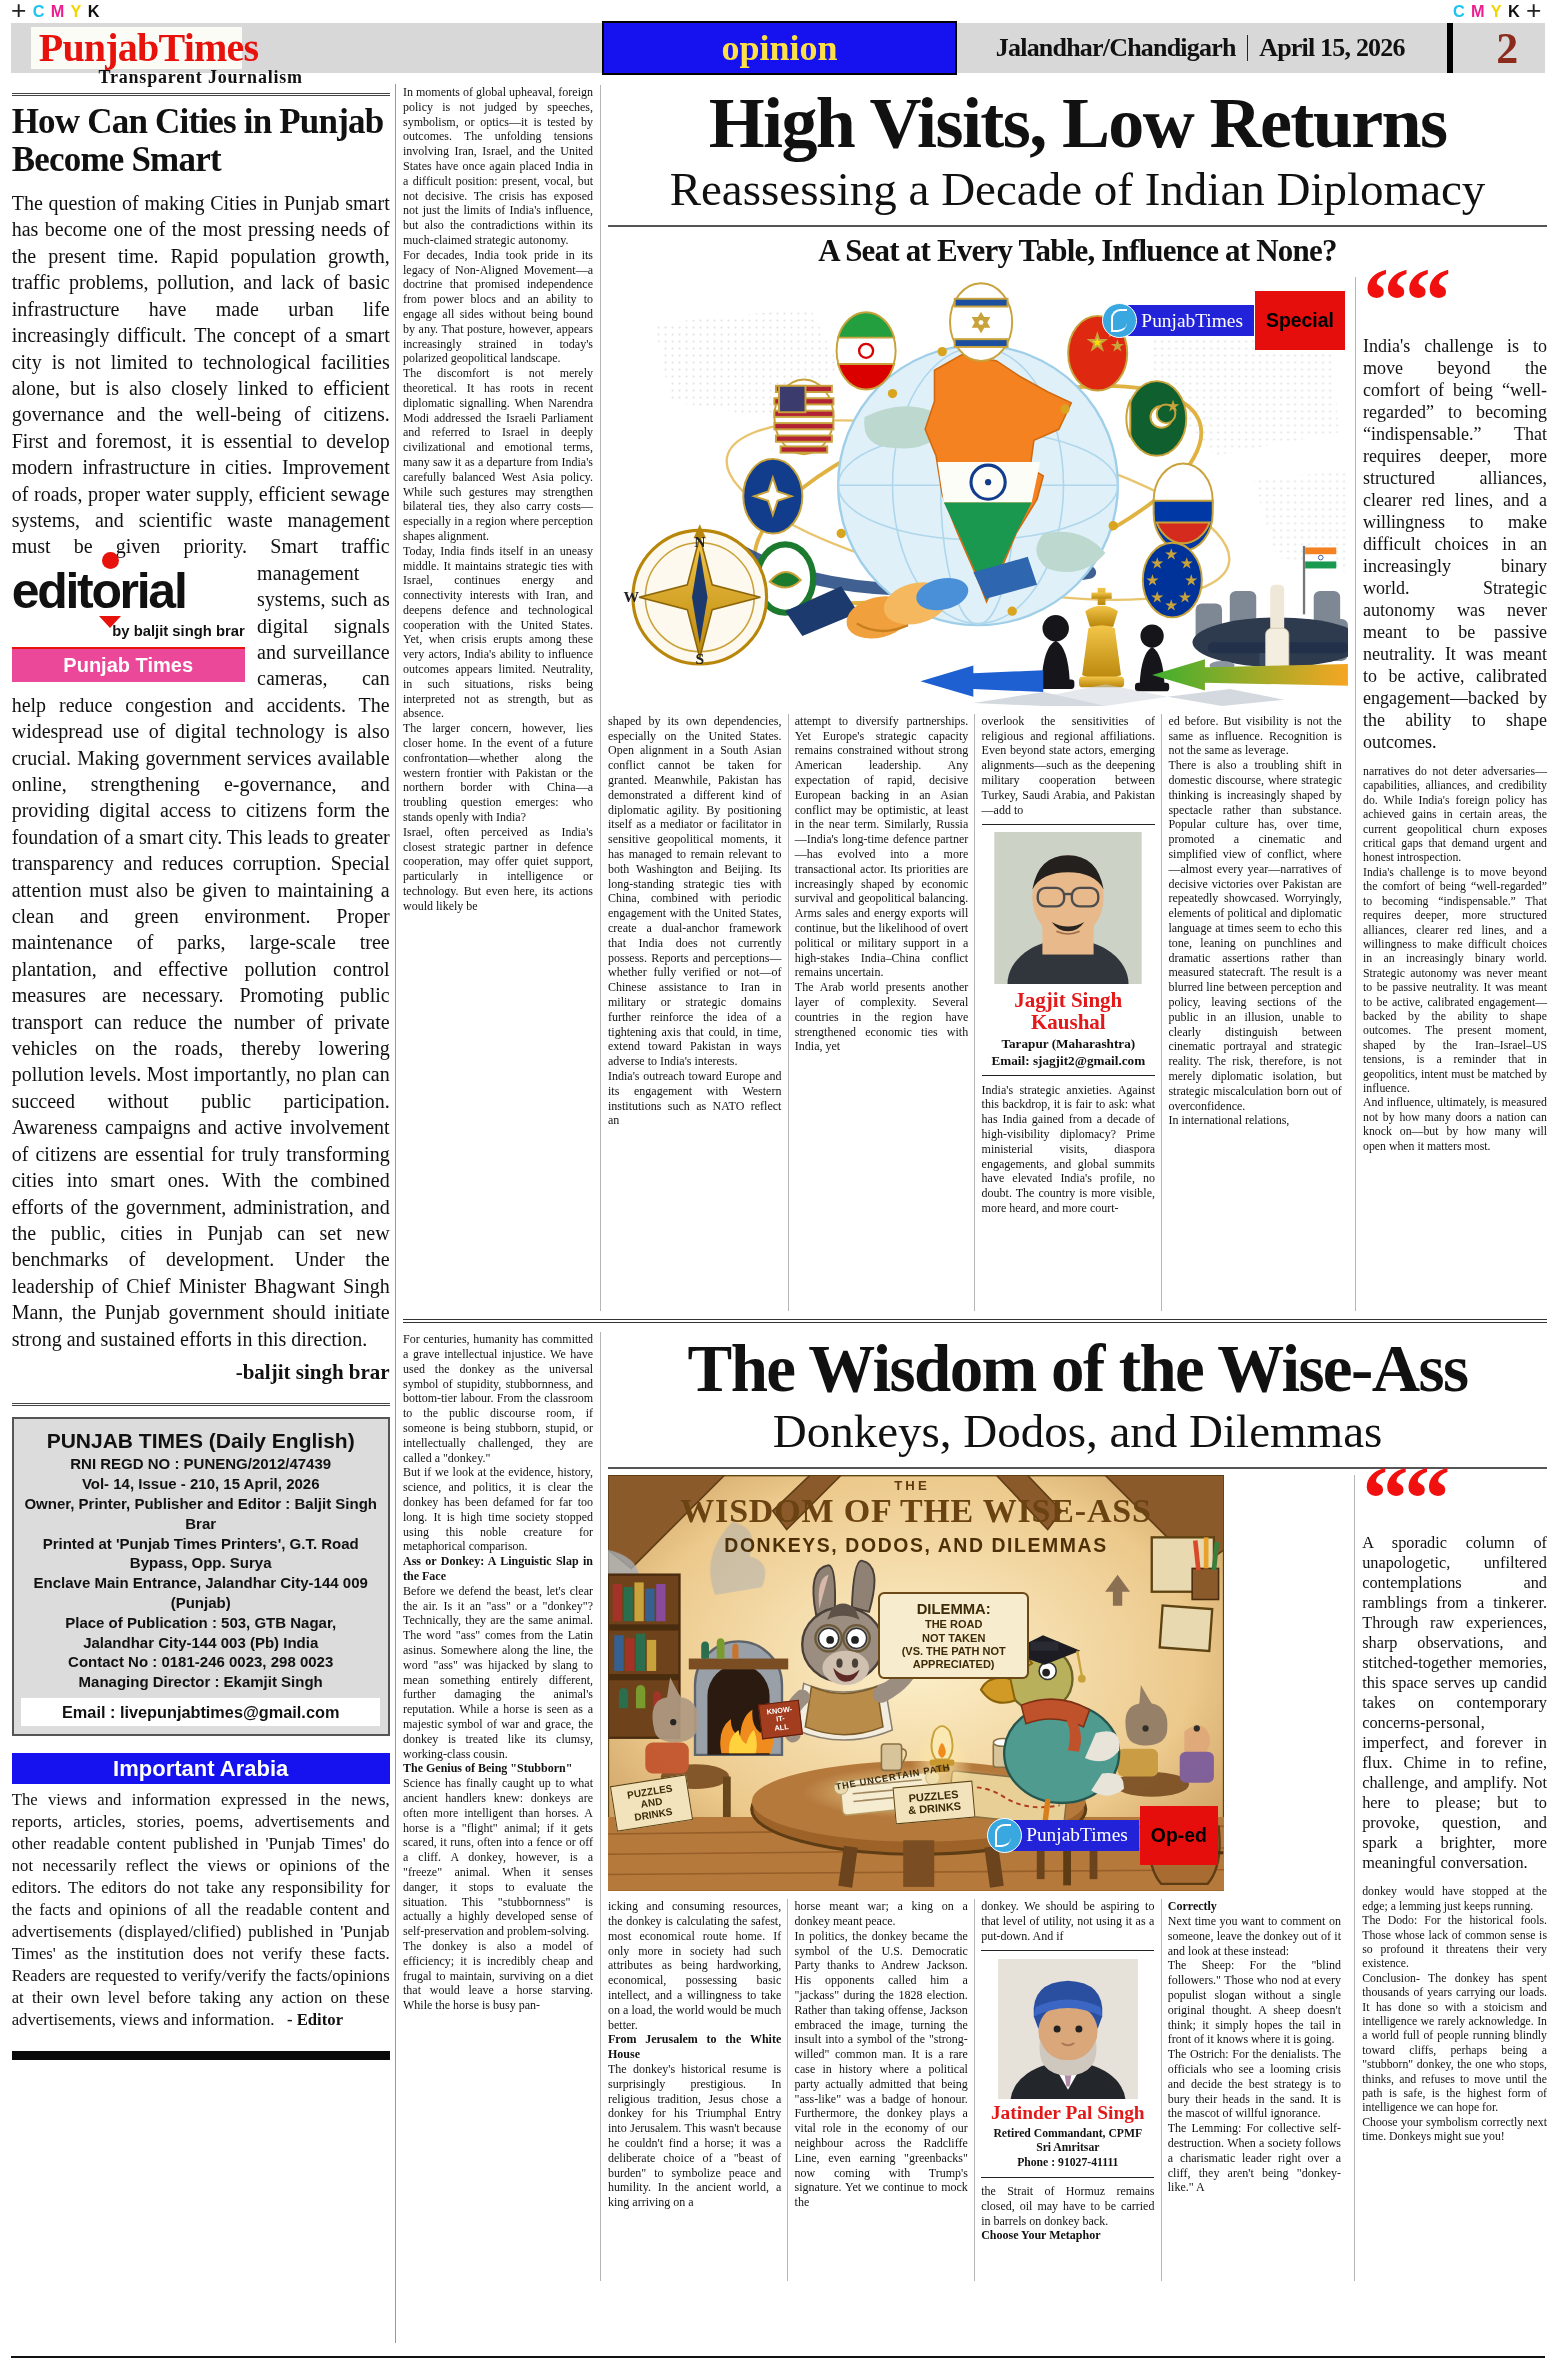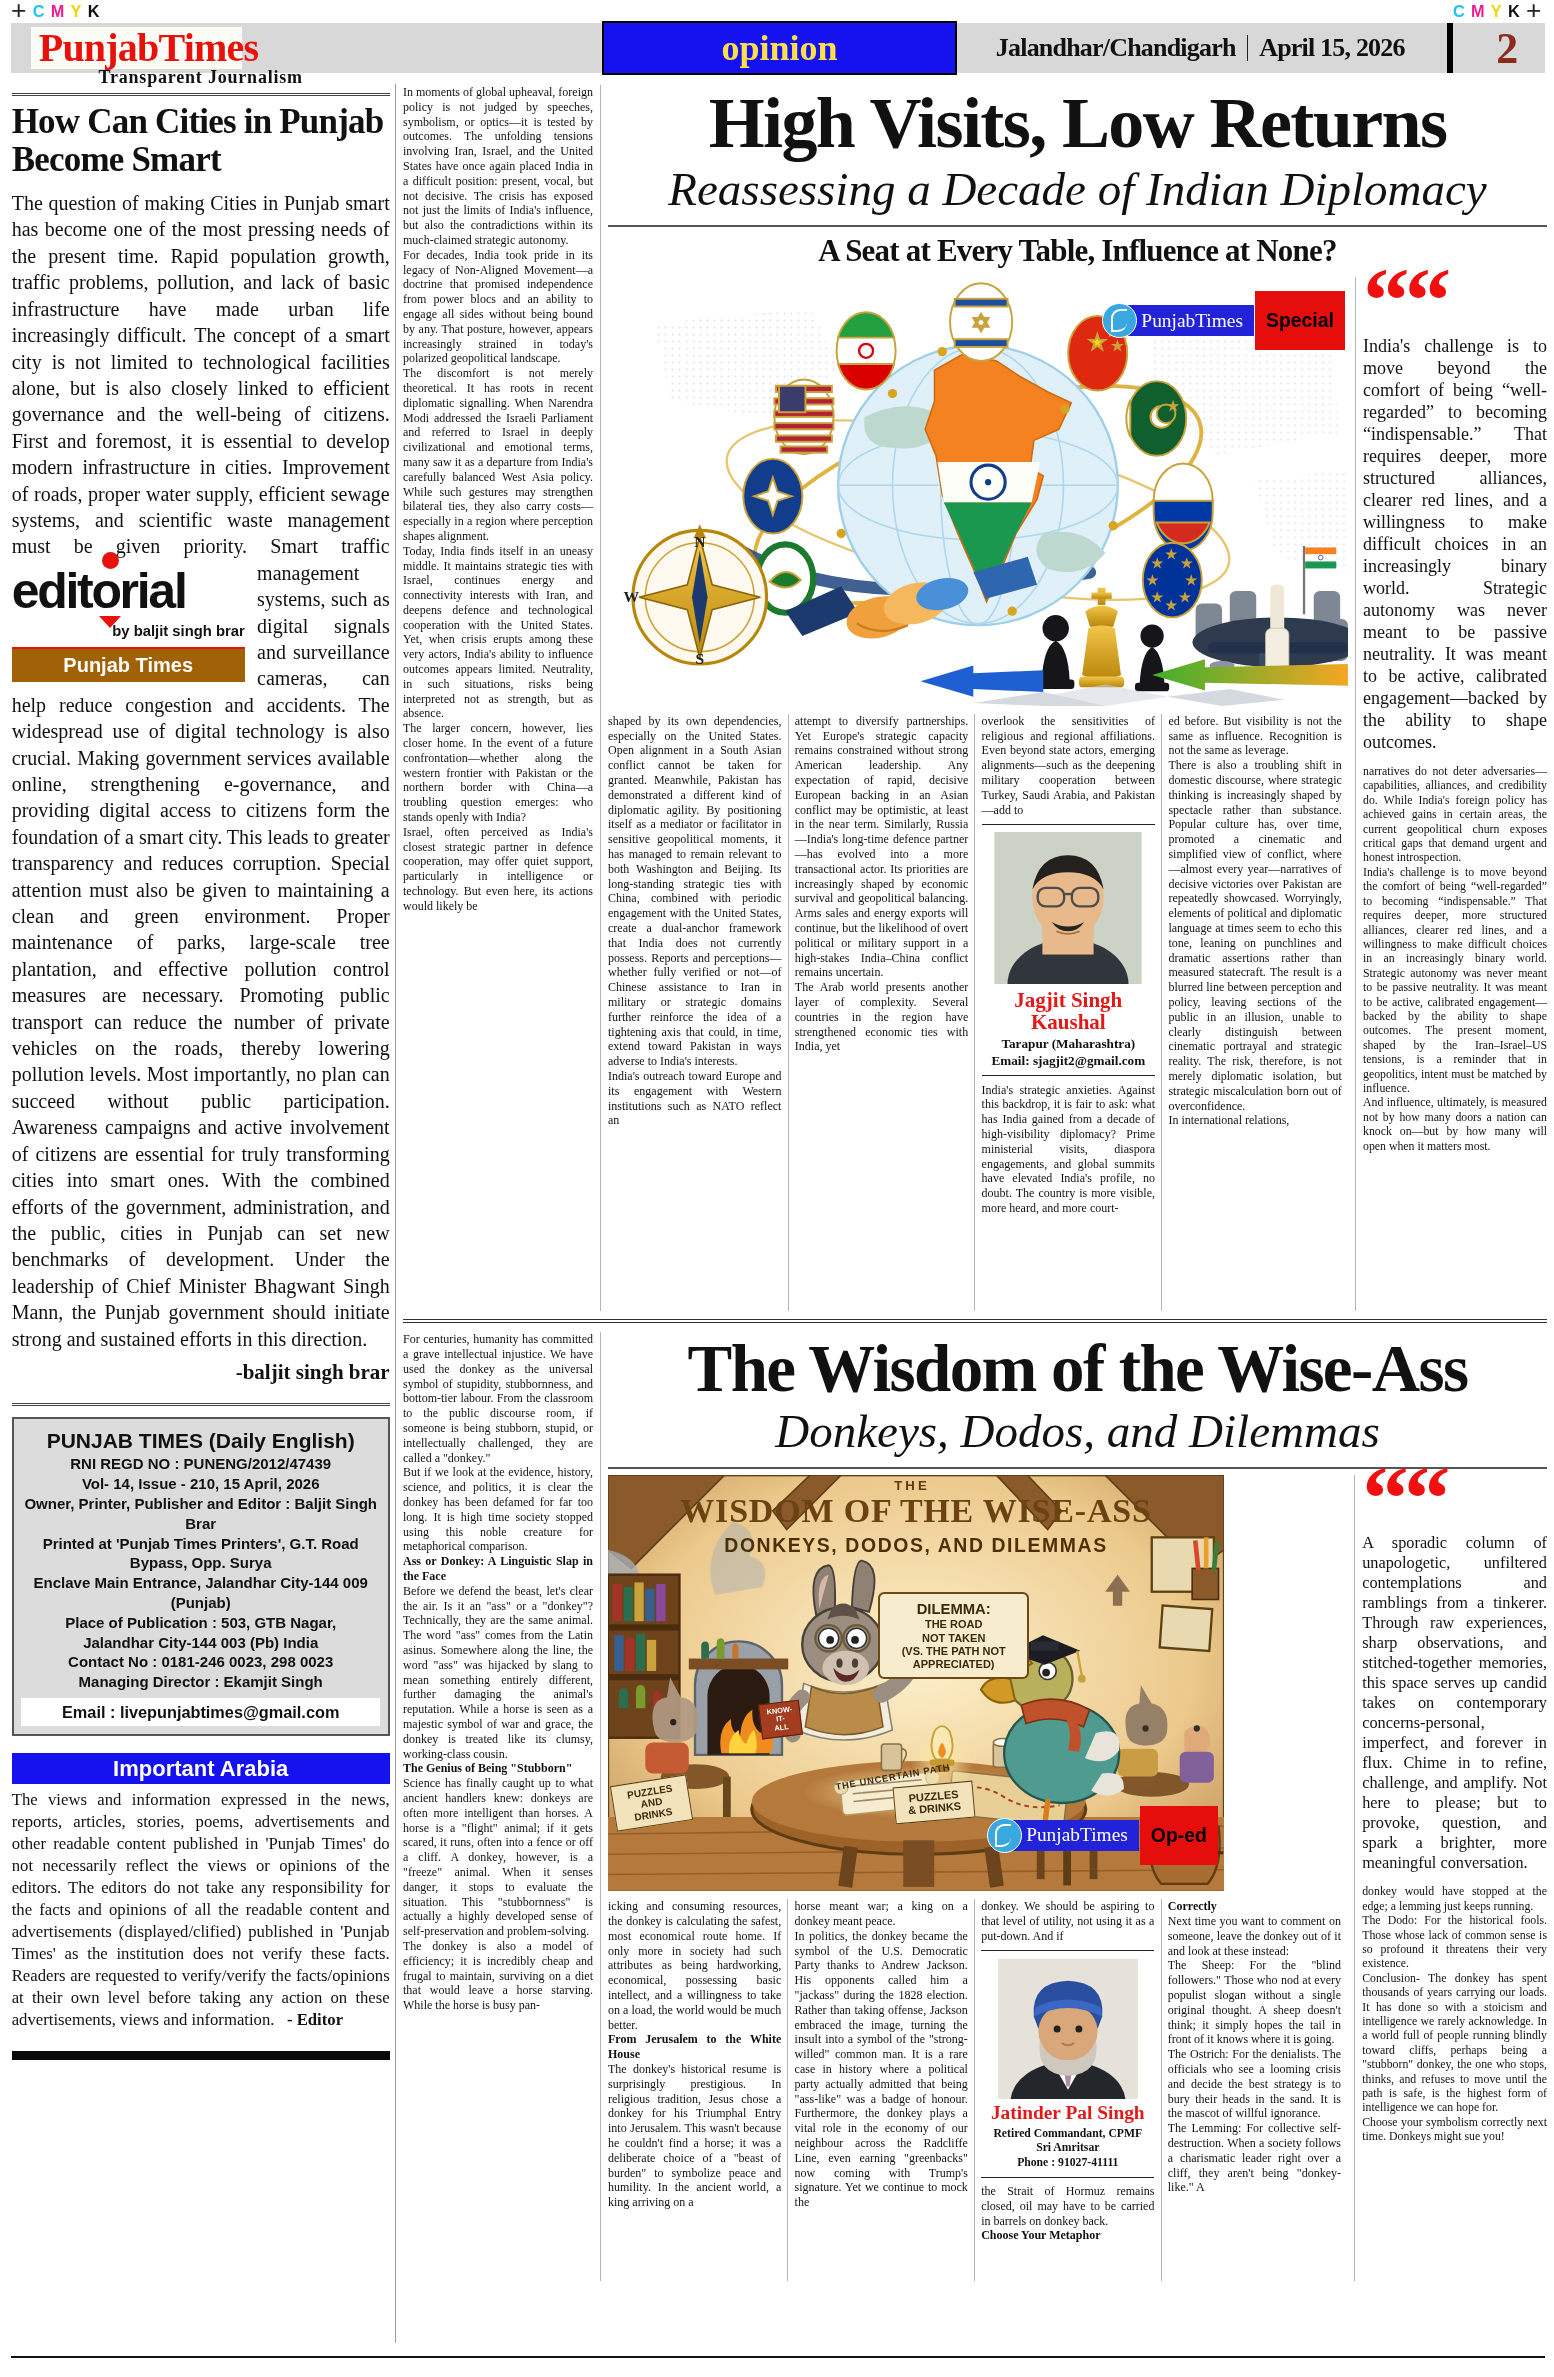--- a/index.html
+++ b/index.html
@@ -39,21 +39,21 @@
       border-bottom:3.1px double #444;padding-bottom:4.7px;margin-bottom:7.8px;}
   .sb-headline{font-size:35px;font-weight:bold;line-height:1.08;letter-spacing:-0.8px;margin:3.1px 0 11px 0;}
   .sb-body{font-size:20px;line-height:26.4px;text-align:justify;}
   .sb-body .seg{white-space:pre-line;}
   .edlogo{float:left;width:233px;margin:6.2px 12.4px 4.7px 0;font-family:"Liberation Sans",sans-serif;}
   .edword{position:relative;font-size:50px;font-weight:bold;letter-spacing:-2.3px;color:#111;line-height:1;}
   .edword .dot{position:absolute;left:90px;top:-11px;width:17px;height:17px;border-radius:50%;background:#e8120c;}
   .edword .tip{position:absolute;left:87px;bottom:-9.3px;width:0;height:0;
       border-left:11px solid transparent;border-right:11px solid transparent;border-top:12.4px solid #e8120c;}
   .edby{text-align:right;font-size:14.8px;font-weight:bold;margin-top:1.6px;}
-  .edbar{margin-top:3.1px;background:#a16207;border-top:2.3px solid #e8120c;color:#fff;
+  .edbar{margin-top:3.1px;background:#ec4899;border-top:2.3px solid #e8120c;color:#fff;
       font-size:20px;font-weight:bold;text-align:center;padding:3.1px 0;}
   .sb-sign{text-align:right;font-weight:bold;font-size:21px;margin-top:7.8px;}
   .infobox{margin-top:18.7px;border-top:3.1px double #444;padding-top:11px;}
   .infobox-inner{border:2.3px solid #555;background:#dcdcdc;padding:9.3px 7.8px 7.8px 7.8px;
       font-family:"Liberation Sans",sans-serif;text-align:center;}
   .info-title{font-size:21px;font-weight:bold;}
   .info-lines{font-size:15px;font-weight:bold;line-height:1.32;white-space:pre-line;margin-top:1.6px;}
   .info-email{background:#fff;margin-top:6.2px;padding:4.7px 0;font-size:16.3px;font-weight:bold;}
   .notice{margin-top:17px;}
   .notice-title{background:#1512ef;color:#fff;font-family:"Liberation Sans",sans-serif;
@@ -62,21 +62,21 @@
   .notice-sign{font-weight:bold;}
   .sb-endbar{height:8.5px;background:#0a0a0a;margin-top:20px;}
 
   
   .art{display:flex;}
   .lede-col{width:190px;padding-right:7px;margin-right:7px;border-right:0.8px solid #b5b5b5;}
   .body-text{font-size:12px;line-height:14.8px;text-align:justify;white-space:pre-line;}
   .art-right{width:939px;}
   .a-head{text-align:center;}
   .a1-headline{font-size:72px;font-weight:bold;letter-spacing:-1.6px;line-height:1.02;margin:1.6px 0 4.7px 0;}
-  .a-sub{font-size:47px;font-style:italic;line-height:1.05;margin-bottom:11px;}
+  .a-sub{font-size:47px;line-height:1.05;margin-bottom:11px;}
   .a-rule{border-top:2.3px solid #555;margin:0 0 6.2px 0;}
   .a-kicker{font-size:31px;font-weight:bold;letter-spacing:-0.8px;margin-bottom:7.8px;}
   .mid{display:flex;}
   .centercol{width:740px;}
   .quotecol{width:185px;margin-left:7px;padding-left:7px;border-left:0.8px solid #b5b5b5;}
   .qmark{color:#f01010;font-size:93px;line-height:48px;font-weight:bold;letter-spacing:-4.7px;height:58px;}
   .qtext{font-size:18px;line-height:22px;text-align:justify;white-space:pre-line;margin-bottom:11px;}
   .qtext2{font-size:16.3px;line-height:20px;}
   .qafter{font-size:11.8px;line-height:14.4px;text-align:justify;white-space:pre-line;}
   .bodycols{display:flex;margin-top:7.8px;}

